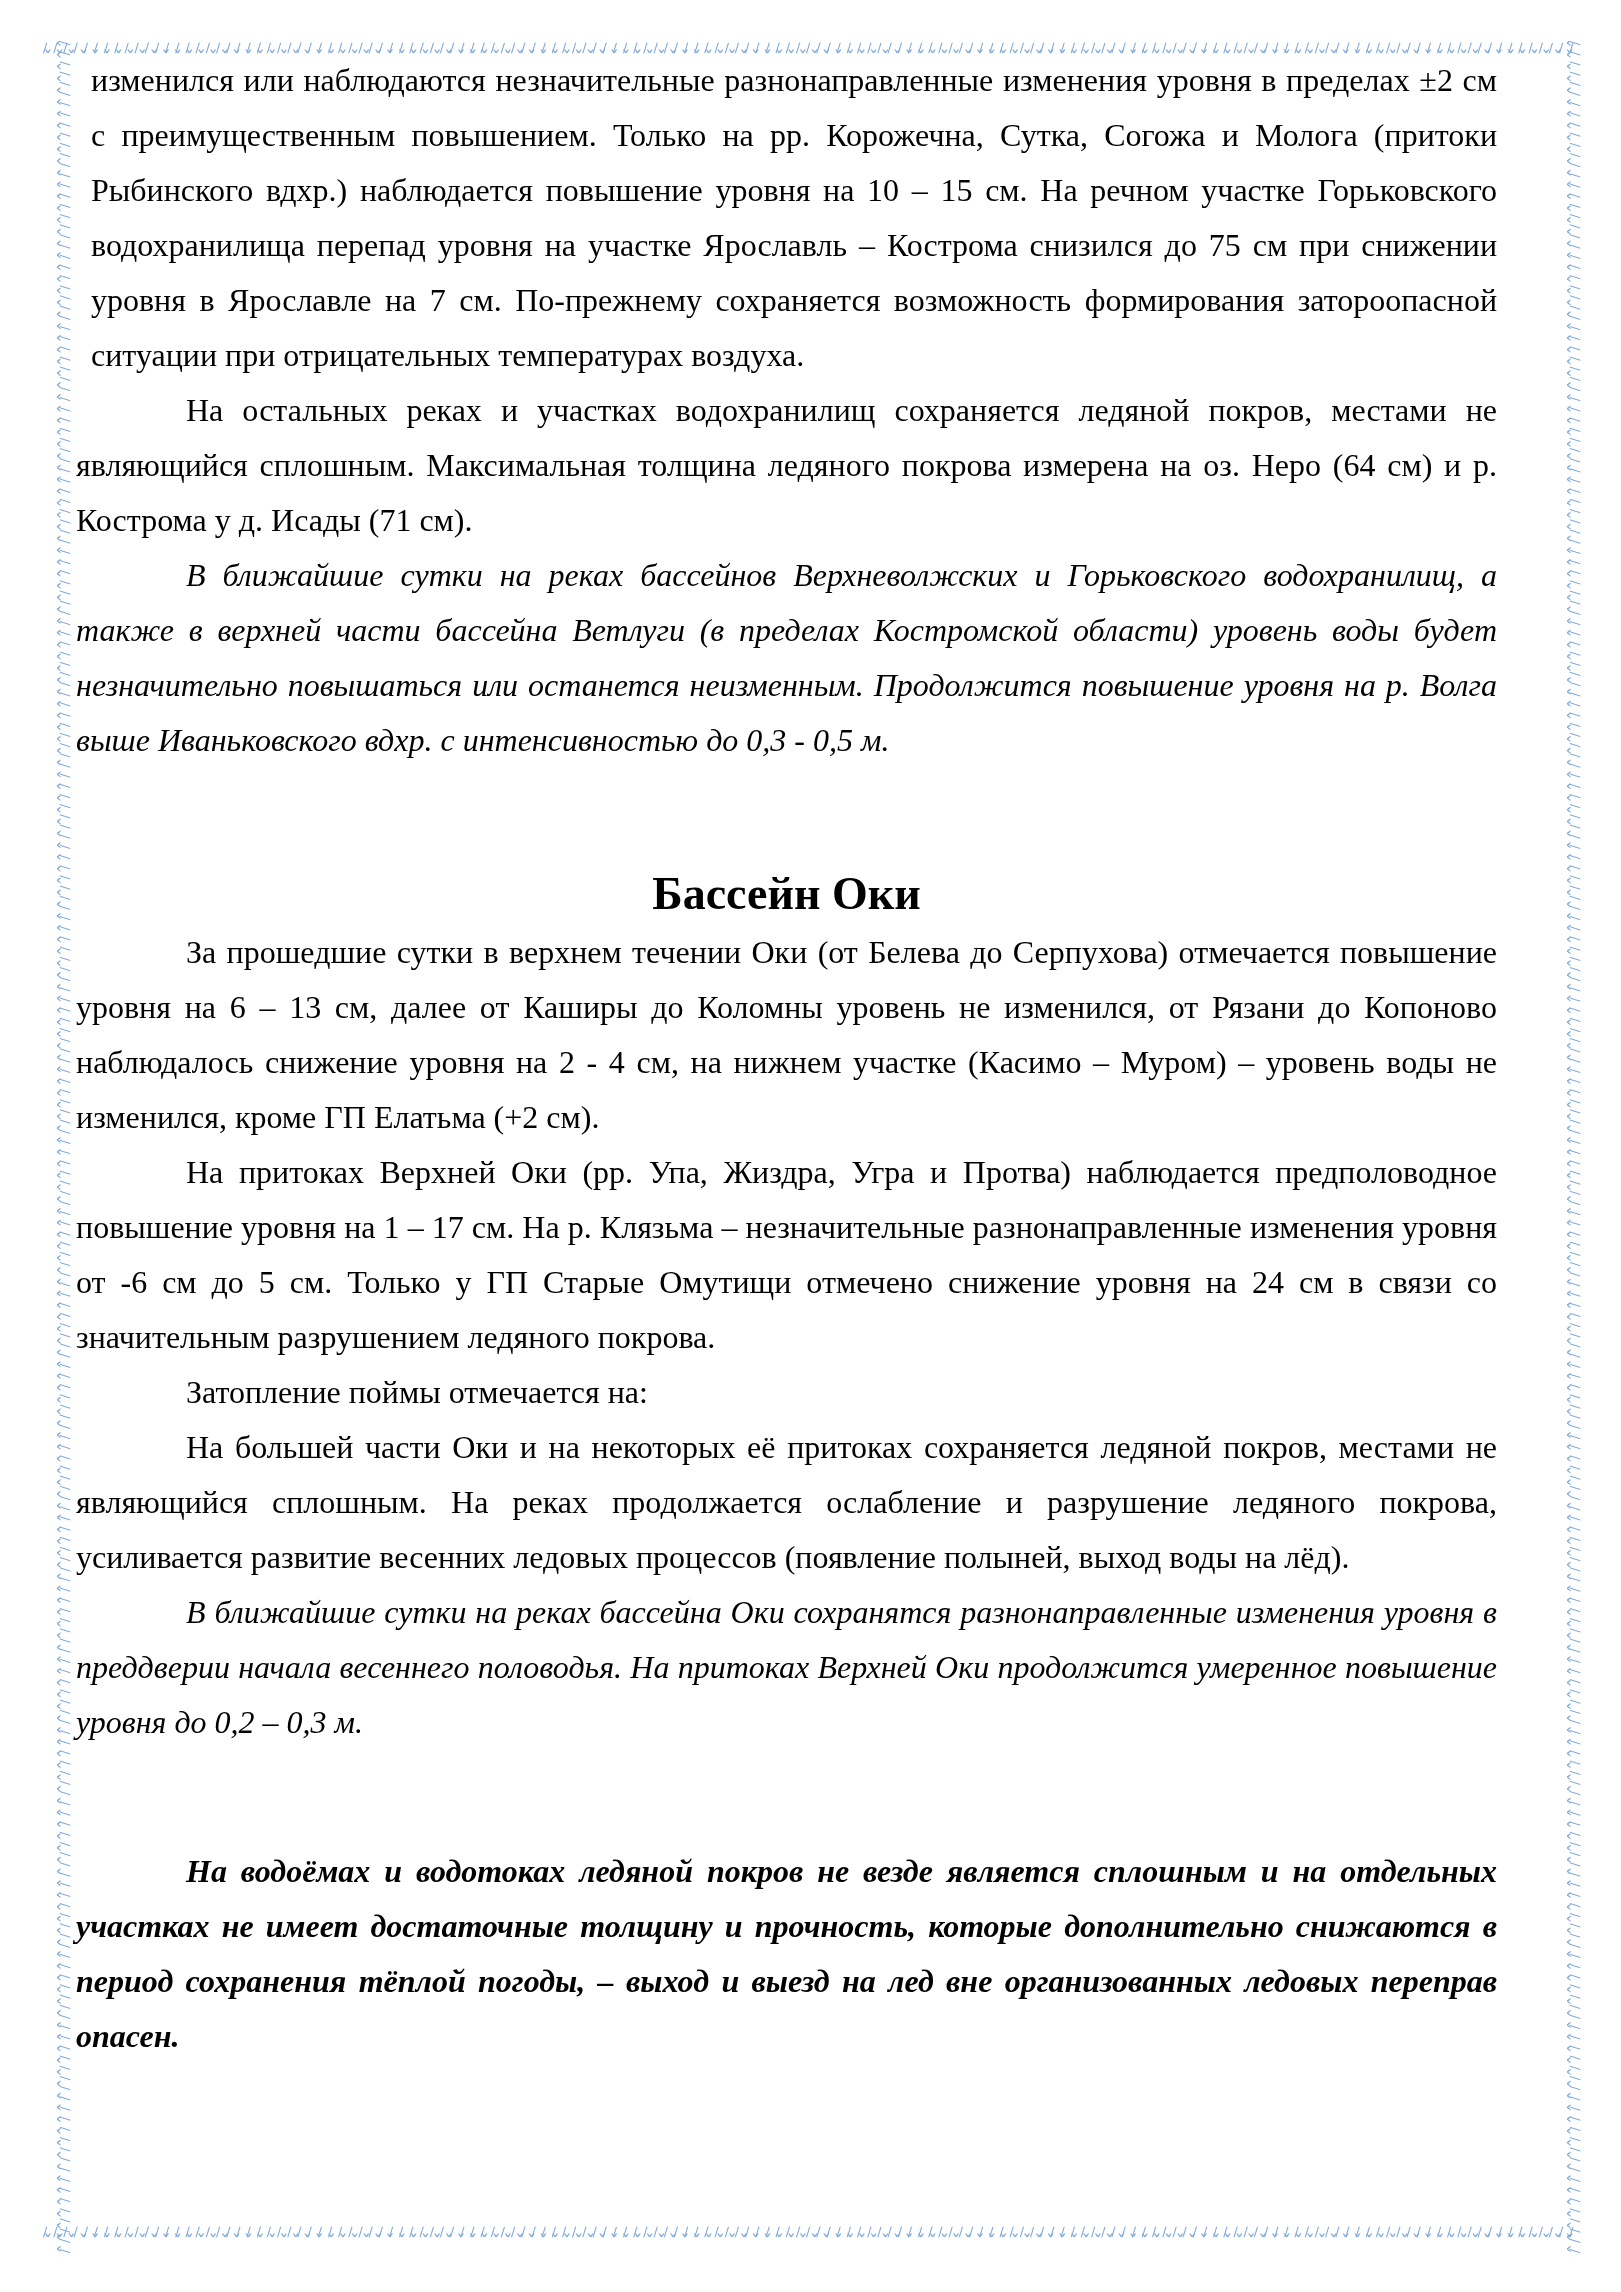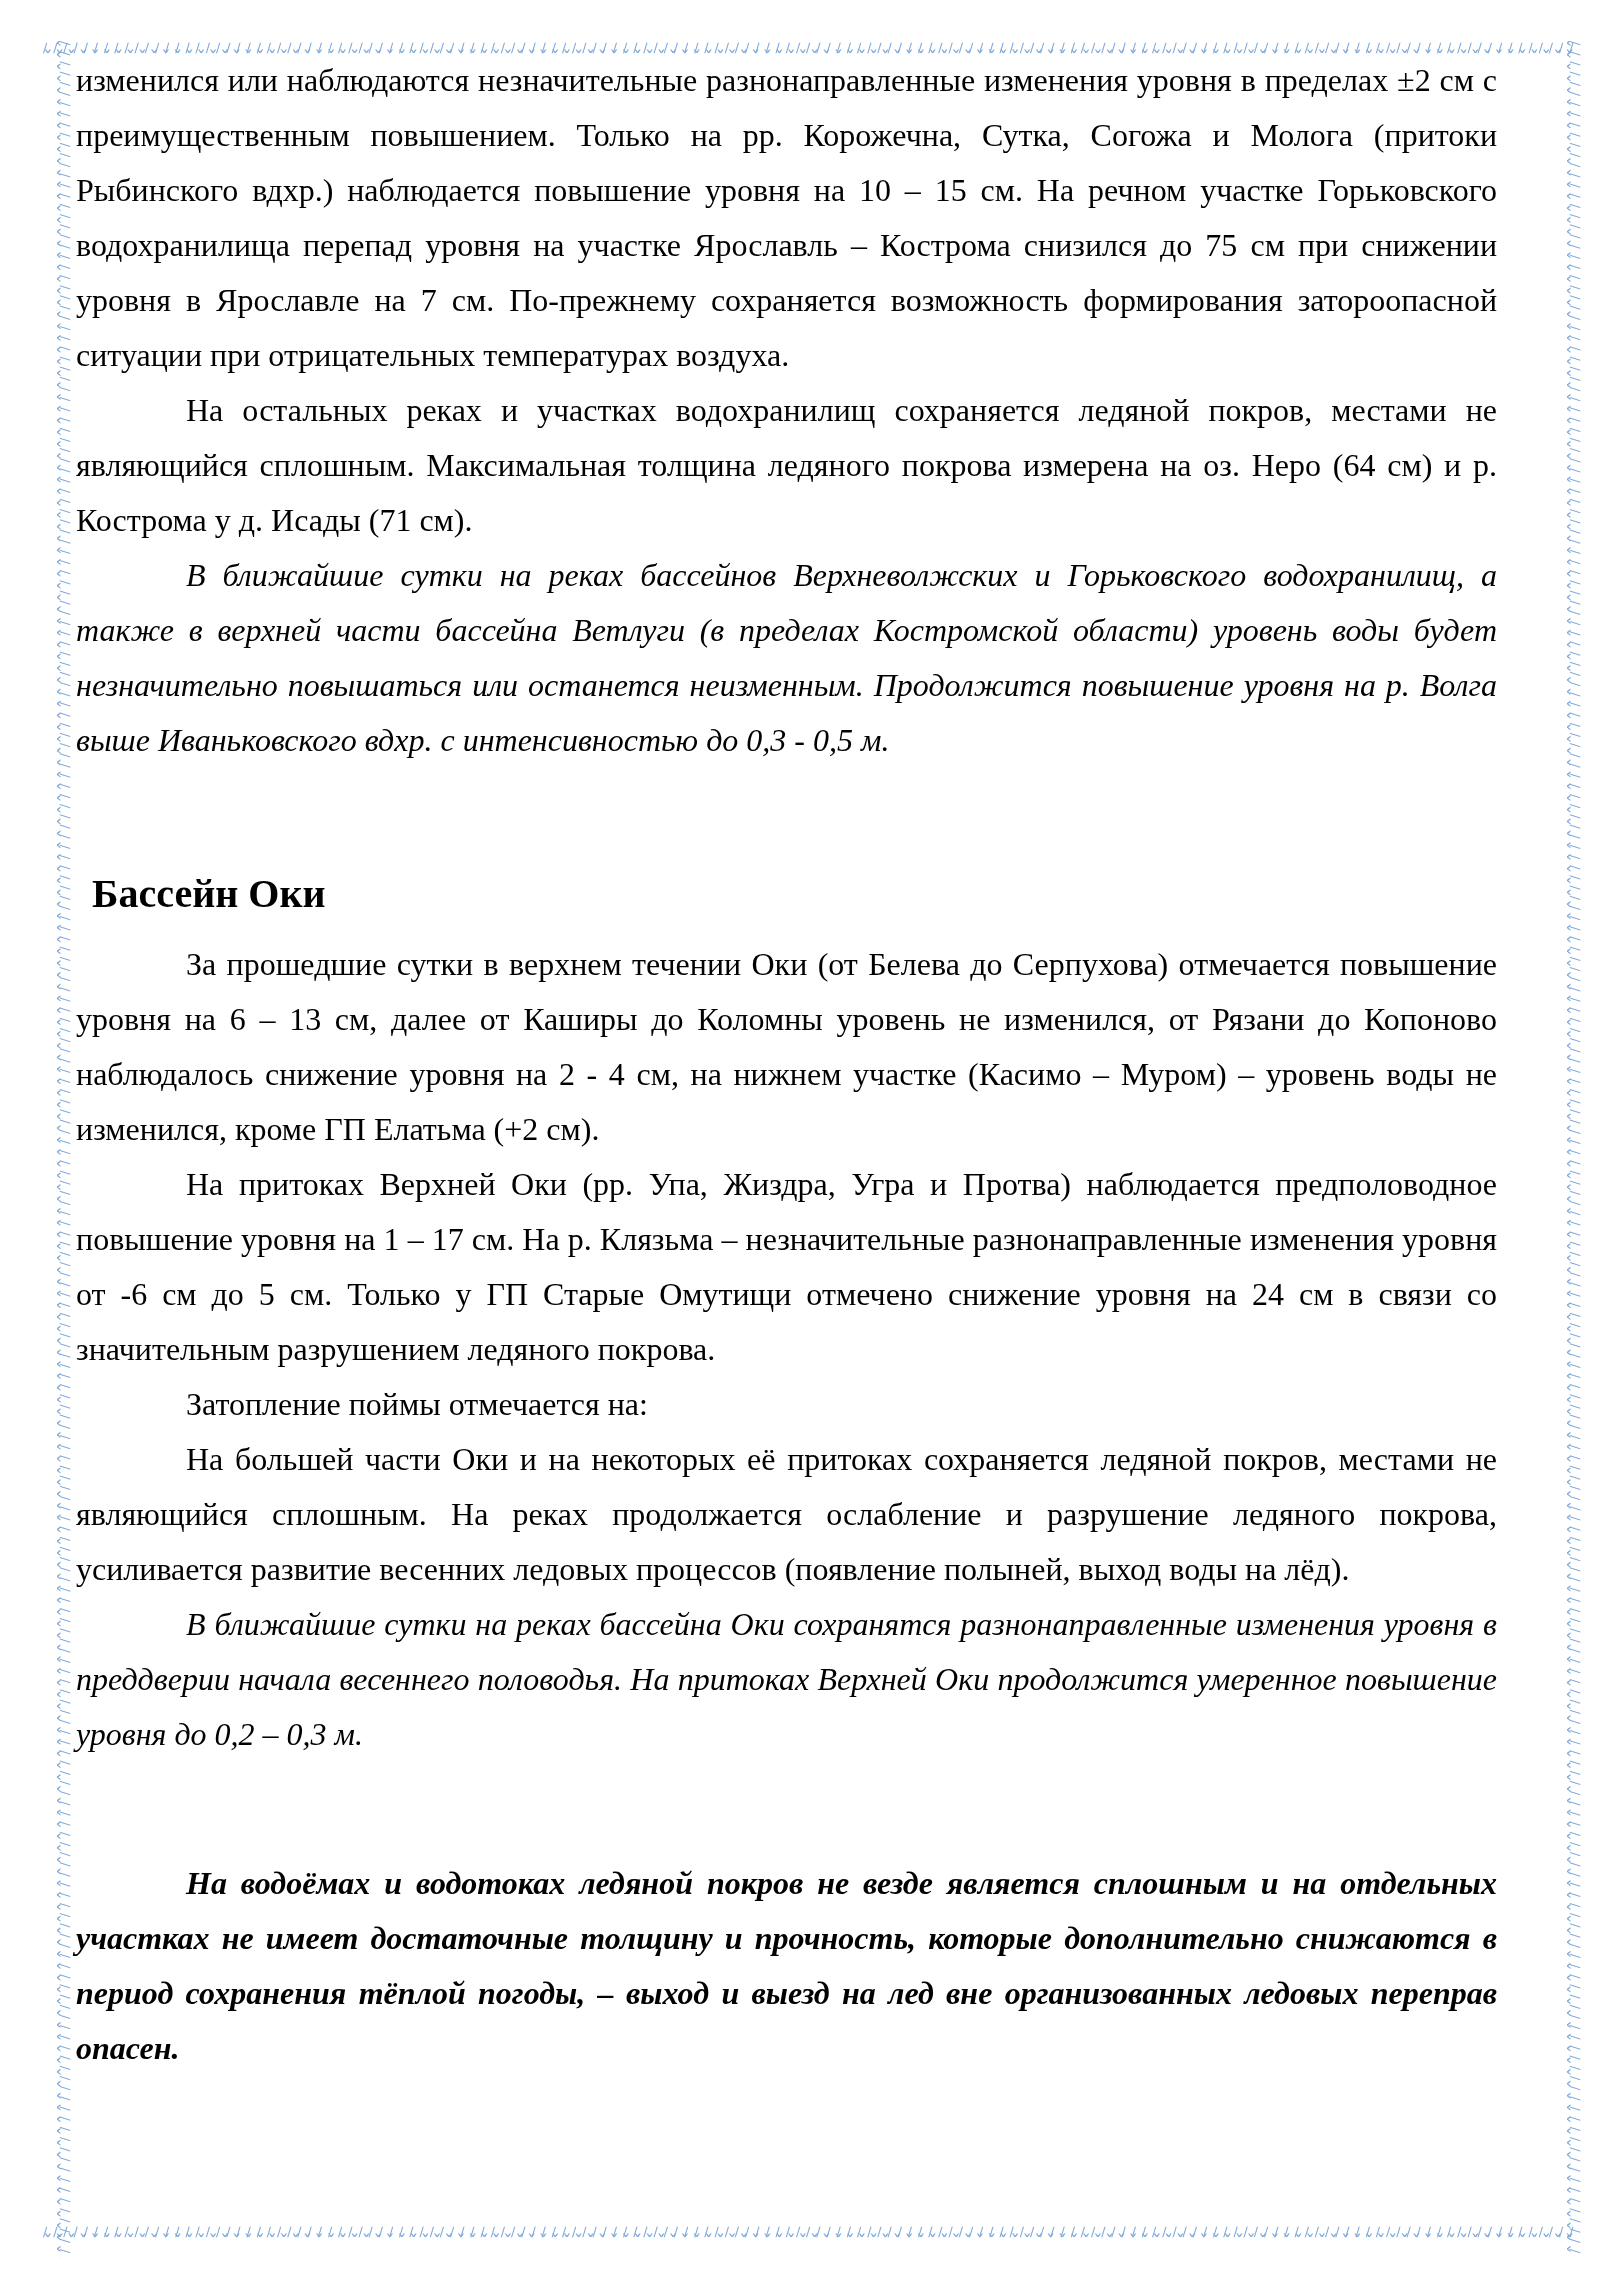--- a/index.html
+++ b/index.html
@@ -58,29 +58,29 @@
     top: 53px;
     width: 1421px;
   }
   .body-par {
     margin: 0;
     font-size: 32px;
     line-height: 55px;
     text-align: justify;
     text-indent: 110px;
   }
-  .no-indent { text-indent: 0; }
+  .no-indent { text-indent: 0; margin-left: 15px; }
   .italic { font-style: italic; }
   .bold-italic { font-style: italic; font-weight: bold; }
   .section-heading {
-    margin: 16px;
-    font-size: 40px;
+    margin: 4px;
+    font-size: 46px;
     line-height: 55px;
     font-weight: bold;
-    text-align: left;
+    text-align: center;
   }
   .gap-section { margin-top: 98px; }
   .gap-warning { margin-top: 94px; }
 </style>
 </head>
 <body>
 
 <div class="border-strip h-strip top" style="color: rgb(127, 168, 214);">
   <span class="row-slash">∕∕∕∕∕∕∕∕∕∕∕∕∕∕∕∕∕∕∕∕∕∕∕∕∕∕∕∕∕∕∕∕∕∕∕∕∕∕∕∕∕∕∕∕∕∕∕∕∕∕∕∕∕∕∕∕∕∕∕∕∕∕∕∕∕∕∕∕∕∕∕∕∕∕∕∕∕∕∕∕∕∕∕∕∕∕∕∕∕∕∕∕∕∕∕∕∕∕∕∕∕∕∕∕∕∕∕∕∕∕∕∕∕∕∕∕∕∕∕∕∕∕∕∕∕∕∕∕∕∕∕∕∕∕∕∕∕∕∕∕∕∕∕∕∕∕∕∕∕∕∕∕∕∕∕∕∕∕∕∕∕∕∕∕∕∕∕∕∕∕∕∕∕∕∕∕∕∕∕∕∕∕∕∕∕∕∕∕∕∕∕∕∕∕∕∕∕∕∕∕∕∕∕∕∕∕∕∕∕∕∕∕∕∕∕∕∕∕∕∕</span>
   <span class="row-check">ˇˇˇˇˇˇˇˇˇˇˇˇˇˇˇˇˇˇˇˇˇˇˇˇˇˇˇˇˇˇˇˇˇˇˇˇˇˇˇˇˇˇˇˇˇˇˇˇˇˇˇˇˇˇˇˇˇˇˇˇˇˇˇˇˇˇˇˇˇˇˇˇˇˇˇˇˇˇˇˇˇˇˇˇˇˇˇˇˇˇˇˇˇˇˇˇˇˇˇˇˇˇˇˇˇˇˇˇˇˇˇˇˇˇˇˇˇˇˇˇˇˇˇˇˇˇˇˇˇˇˇˇˇˇˇˇˇˇˇˇˇˇˇˇˇˇˇˇˇˇˇˇˇˇˇˇˇˇˇˇˇˇˇˇˇˇˇˇˇˇˇˇˇˇˇˇˇˇˇˇˇˇˇˇˇˇˇˇˇˇˇˇˇˇˇˇˇˇˇˇˇˇˇˇˇˇˇˇˇˇˇˇˇˇˇˇˇˇˇˇ</span>

